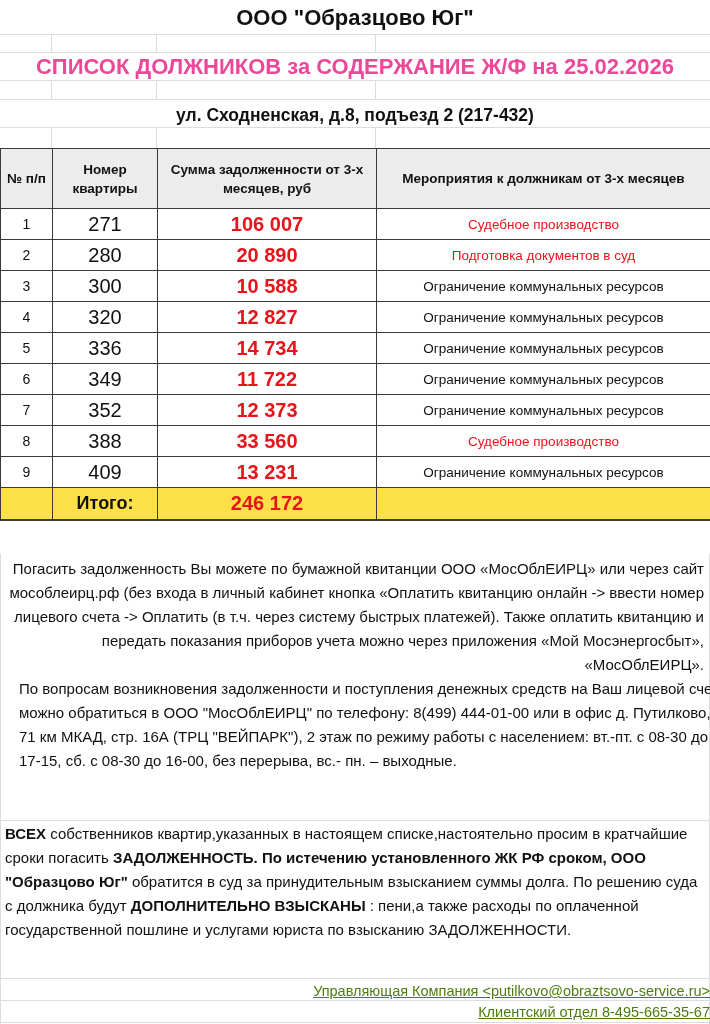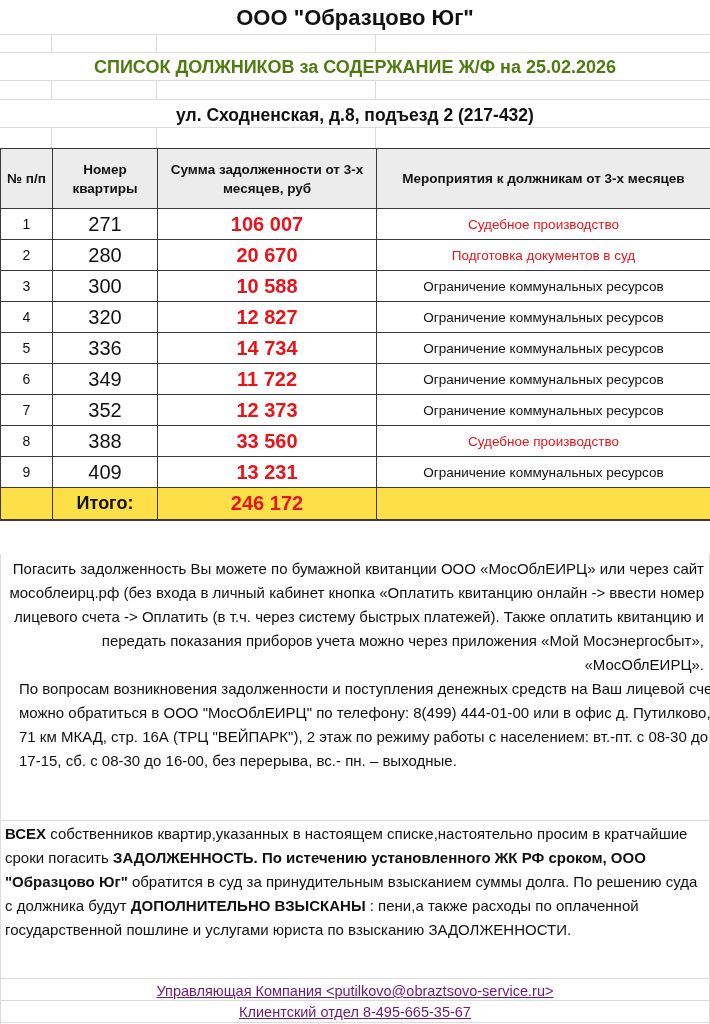--- a/index.html
+++ b/index.html
@@ -7,21 +7,21 @@
       width: 710px; height: 1024px; overflow: hidden; position: relative;
       font-family: "Liberation Sans", "DejaVu Sans", sans-serif; color: #111;
     }
     .sheet { position: absolute; left: 0; top: 0; width: 710px; height: 1024px; }
     
     .grid-h { position: absolute; left: 0; width: 710px; height: 1px; background: #dcdcdc; }
     .grid-v { position: absolute; width: 1px; background: #dcdcdc; }
 
     .title-row { position: absolute; left: 0; width: 710px; text-align: center; }
     .title-company { top: 2px; height: 32px; line-height: 32px; font-size: 22px; font-weight: bold; }
-    .title-list { top: 52px; height: 30px; line-height: 30px; font-size: 18px; font-weight: bold; color: #4d7c0f; }
+    .title-list { top: 52px; height: 30px; line-height: 30px; font-size: 22px; font-weight: bold; color: #ec4899; }
     .title-address { top: 100px; height: 30px; line-height: 30px; font-size: 17.5px; font-weight: bold; }
 
     table.debt {
       position: absolute; left: 0; top: 148px; width: 710px;
       border-collapse: collapse; table-layout: fixed;
     }
     table.debt col.c1 { width: 52px; }
     table.debt col.c2 { width: 105px; }
     table.debt col.c3 { width: 219px; }
     table.debt col.c4 { width: 334px; }
@@ -46,22 +46,22 @@
     .notes {
       position: absolute; left: 4px; width: 700px;
       font-size: 15px; line-height: 24px; color: #111;
     }
     .notes-pay { top: 557px; text-align: right; }
     .notes-contact { top: 677px; left: 19px; }
     .notes-warning { top: 822px; left: 5px; }
     .notes b { font-weight: bold; }
 
     .footer-line {
-      position: absolute; left: 0; width: 710px; text-align: center;
-      font-size: 14.5px; text-decoration: underline; color: #701a75;
+      position: absolute; left: 0; width: 710px; text-align: right;
+      font-size: 14.5px; text-decoration: underline; color: #4d7c0f;
     }
     .footer-company { top: 983px; }
     .footer-client { top: 1004px; }
   </style>
 </head>
 <body>
 
 <div class="sheet">
 
   <div class="grid-h" style="top:34px"></div>
@@ -107,21 +107,21 @@
     <tbody id="debt-body">
         <tr>
           <td class="num">1</td>
           <td class="apt">271</td>
           <td class="sum">106 007</td>
           <td class="action" style="color: rgb(232, 20, 27);">Судебное производство</td>
         </tr>
         <tr>
           <td class="num">2</td>
           <td class="apt">280</td>
-          <td class="sum">20 670</td>
+          <td class="sum">20 890</td>
           <td class="action" style="color: rgb(232, 20, 27);">Подготовка  документов   в суд</td>
         </tr>
         <tr>
           <td class="num">3</td>
           <td class="apt">300</td>
           <td class="sum">10 588</td>
           <td class="action" style="color: rgb(17, 17, 17);">Ограничение  коммунальных  ресурсов</td>
         </tr>
         <tr>
           <td class="num">4</td>

